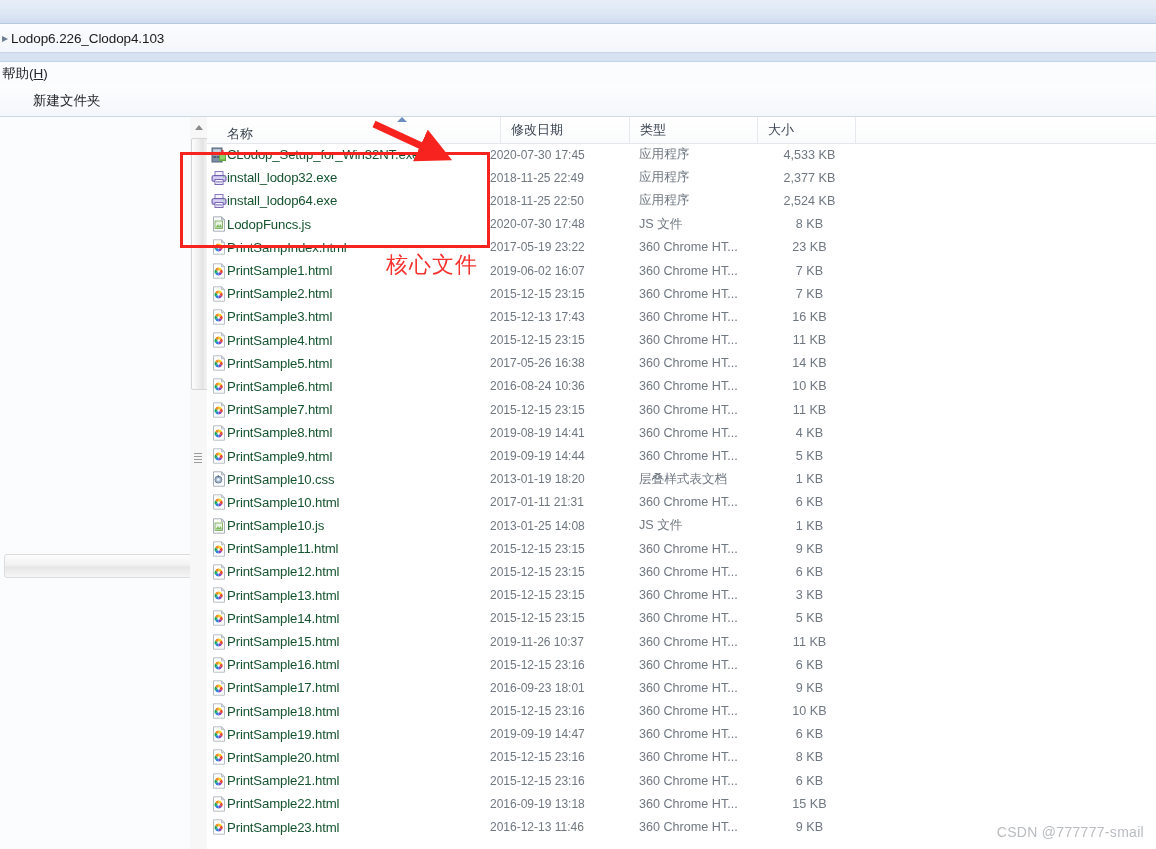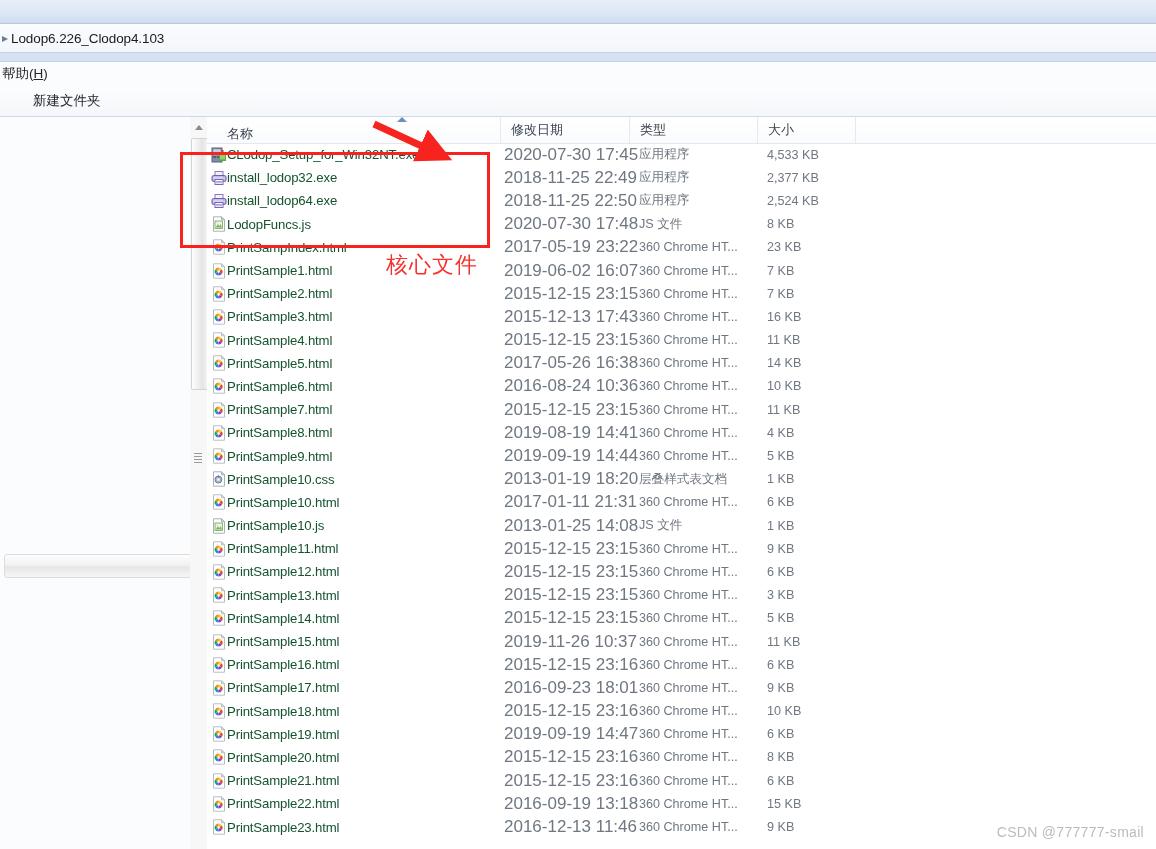--- a/index.html
+++ b/index.html
@@ -226,35 +226,35 @@
     left: 4px;
     display: flex;
     align-items: center;
     gap: 0;
     color: #14532d;
     font-size: 13.2px;
     letter-spacing: -0.15px;
   }
   .cell-date {
     position: absolute;
-    left: 297px;
+    left: 283px;
     color: #6f7781;
-    font-size: 17px;
+    font-size: 12px;
   }
   .cell-type {
     position: absolute;
     left: 432px;
     color: #6f7781;
     font-size: 12.6px;
   }
   .cell-size {
     position: absolute;
     left: 560px;
     width: 85px;
-    text-align: left;
+    text-align: center;
     color: #6f7781;
     font-size: 12.6px;
   }
 
   
   .ficon {
     width: 16px; height: 16px;
     flex: 0 0 16px;
     position: relative;
     display: inline-block;

